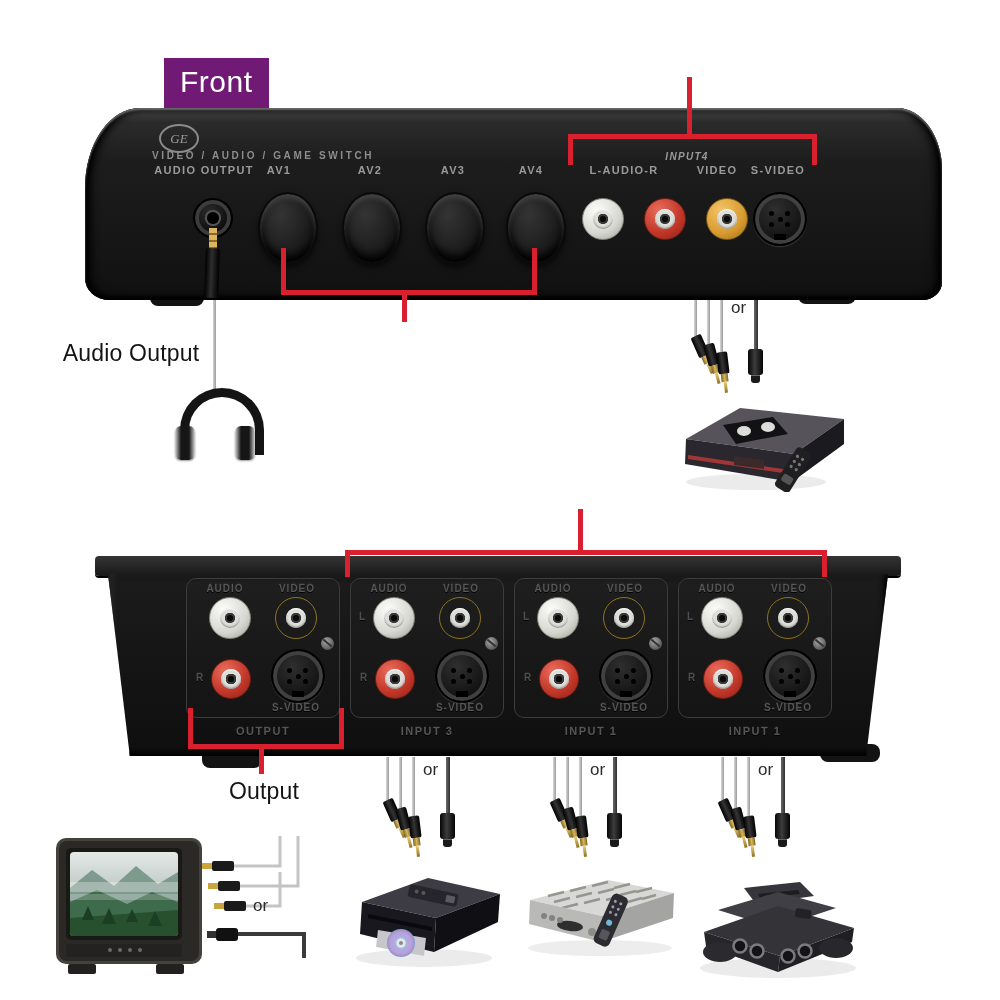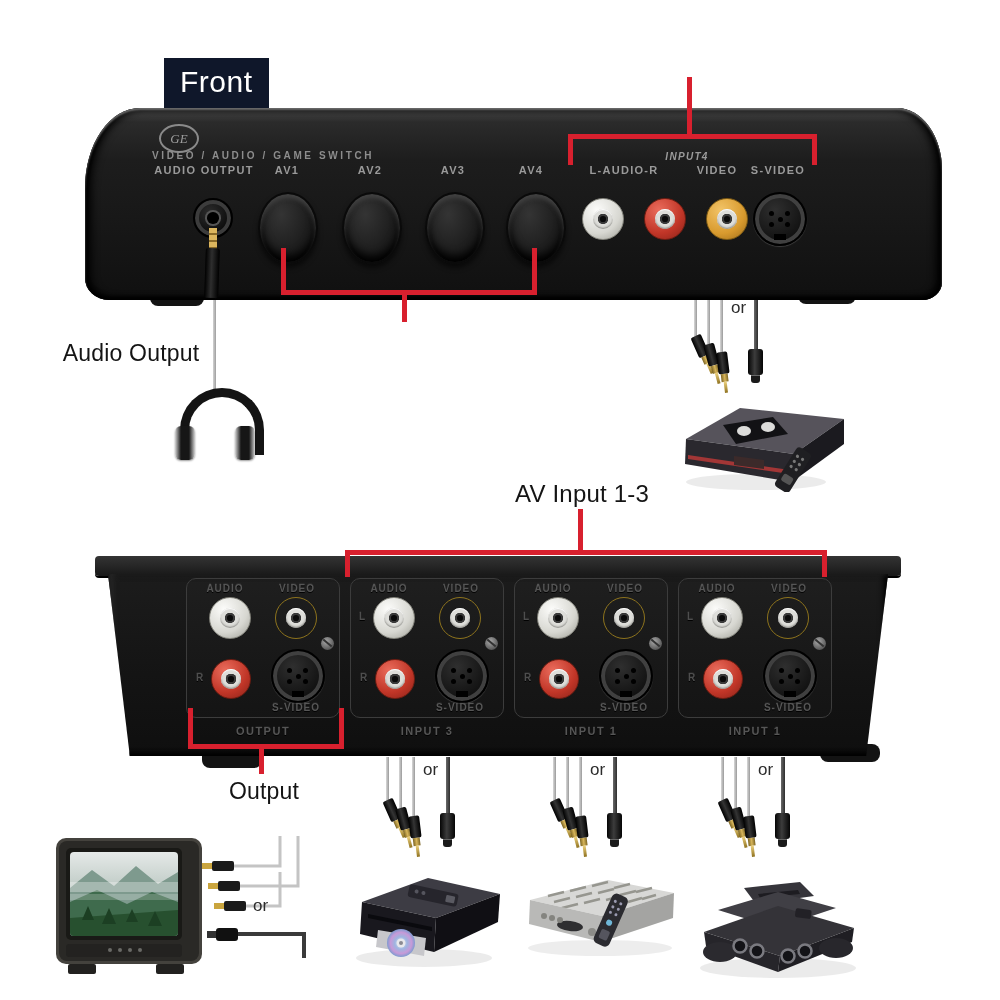--- a/index.html
+++ b/index.html
@@ -1,19 +1,19 @@
 <!DOCTYPE html>
 <html><head>
 <meta charset="utf-8">
 <style>
   html,body{margin:0;padding:0;background:#fff;}
   #canvas{position:relative;width:1000px;height:1000px;background:#fff;overflow:hidden;
           font-family:"Liberation Sans", sans-serif;color:#161616;}
   
-  .tag{position:absolute;background:#0f172a;color:#fff;font-size:30px;line-height:1;
+  .tag{position:absolute;background:#701a75;color:#fff;font-size:30px;line-height:1;
        padding:9px 16px 11px;letter-spacing:.5px;z-index:30;}
   .callout{position:absolute;font-size:23px;color:#141414;letter-spacing:.2px;z-index:30;text-align:center;}
   .stem{position:absolute;width:5px;background:#d8202e;z-index:25;}
   .br-down{position:absolute;border:5px solid #d8202e;border-bottom:none;z-index:25;}
   .br-up{position:absolute;border:5px solid #d8202e;border-top:none;z-index:25;}
   
   #front-device{position:absolute;left:85px;top:108px;width:857px;height:192px;z-index:10;
     background:linear-gradient(180deg,#4a4a4a 0,#2b2b2b 14px,#1d1d1d 52px,#171717 120px,#101010 100%);
     border-radius:55px 45px 20px 24px / 80px 62px 18px 22px;
     box-shadow:inset 0 2px 2px #6b6b6b, inset 0 -3px 4px #000, inset -6px 0 8px #000, inset 6px 0 8px #000;}
@@ -98,21 +98,21 @@
   <div class="br-down" style="left:568px;top:134px;width:239px;height:26px;"></div>
 
   <div class="foot" style="left:150px;top:290px;width:54px;height:16px;"></div>
   <div class="foot" style="left:798px;top:288px;width:58px;height:16px;"></div>
 
   <div id="front-device">
     <div id="ge-logo">GE</div>
     <div id="front-title">VIDEO / AUDIO / GAME  SWITCH</div>
 
     <span class="panel-lbl" style="left:64px;top:56px;width:110px;">AUDIO OUTPUT</span>
-    <span class="panel-lbl" style="left:180px;top:56px;width:44px;text-align:center;">AV1</span>
+    <span class="panel-lbl" style="left:172px;top:56px;width:44px;text-align:center;">AV1</span>
     <span class="panel-lbl" style="left:263px;top:56px;width:44px;">AV2</span>
     <span class="panel-lbl" style="left:346px;top:56px;width:44px;">AV3</span>
     <span class="panel-lbl" style="left:424px;top:56px;width:44px;">AV4</span>
     <span class="panel-lbl" style="left:574px;top:43px;width:56px;font-size:10px;font-style:italic;">INPUT4</span>
     <span class="panel-lbl" style="left:496px;top:56px;width:86px;">L-AUDIO-R</span>
     <span class="panel-lbl" style="left:608px;top:56px;width:48px;">VIDEO</span>
     <span class="panel-lbl" style="left:662px;top:56px;width:62px;">S-VIDEO</span>
 
     <div class="hpjack"></div>
     <div class="fbtn" style="left:173px;"></div>
@@ -167,21 +167,20 @@
         <circle cx="11" cy="9" r="1.6" fill="#777"></circle>
       <circle cx="5" cy="15" r="1.6" fill="#777"></circle>
         <circle cx="11" cy="15" r="1.6" fill="#777"></circle>
       <circle cx="5" cy="21" r="1.6" fill="#777"></circle>
         <circle cx="11" cy="21" r="1.6" fill="#777"></circle>
       <rect x="3" y="30" width="11" height="8" rx="2" fill="#555"></rect>
     </g>
   </svg>
 
 
-  <div class="callout" style="left:482px;top:480px;width:200px;font-size:24px;">AV Input 1-3</div>
   <div class="stem" style="left:578px;top:509px;height:43px;"></div>
   <div class="br-down" style="left:345px;top:550px;width:472px;height:22px;"></div>
 
   <div class="foot" style="left:202px;top:748px;width:60px;height:20px;"></div>
   <div class="foot" style="left:820px;top:744px;width:60px;height:18px;"></div>
 
   <div id="back-lip"></div>
   <div id="back-device">
 
     <div class="bgroup" style="left:78px;">

